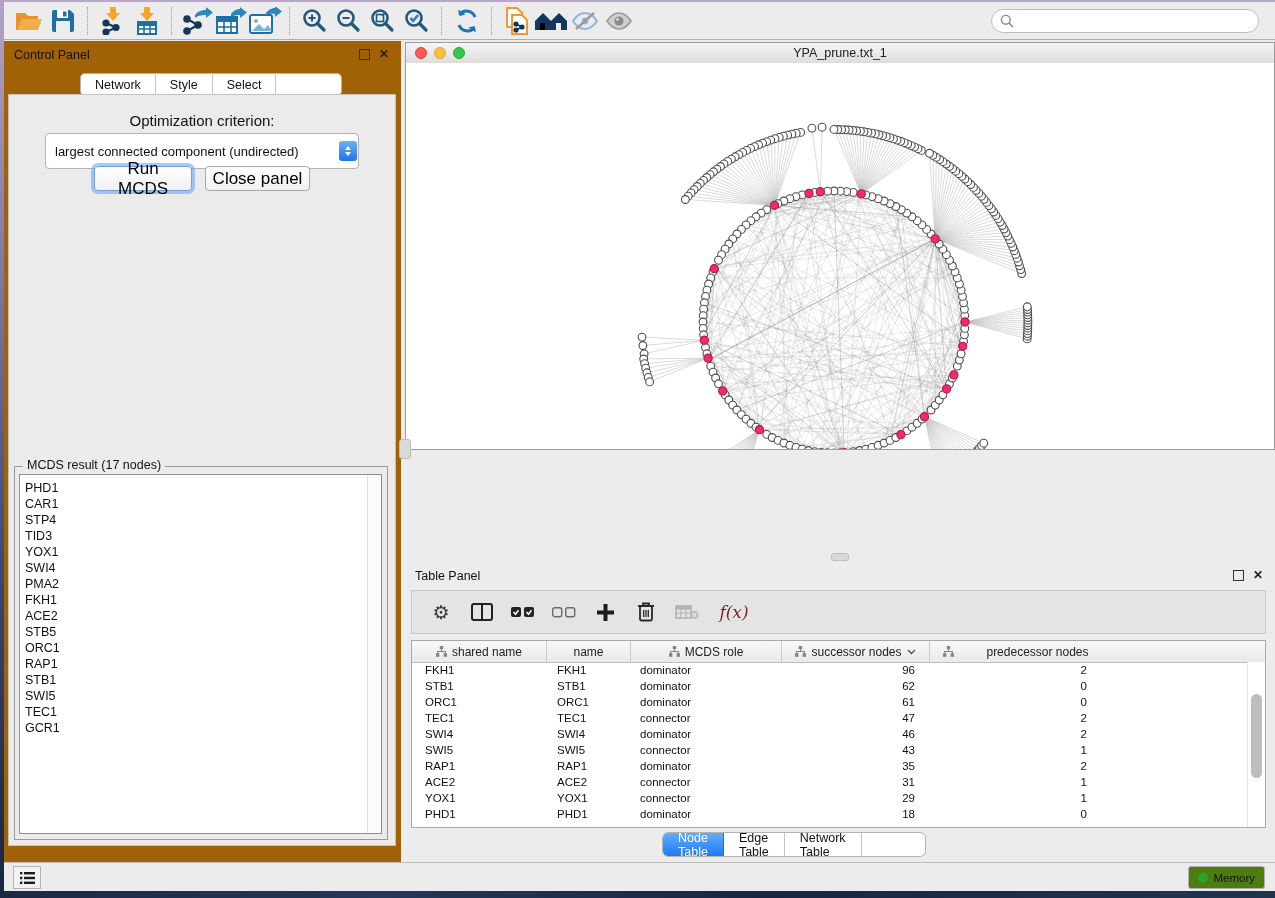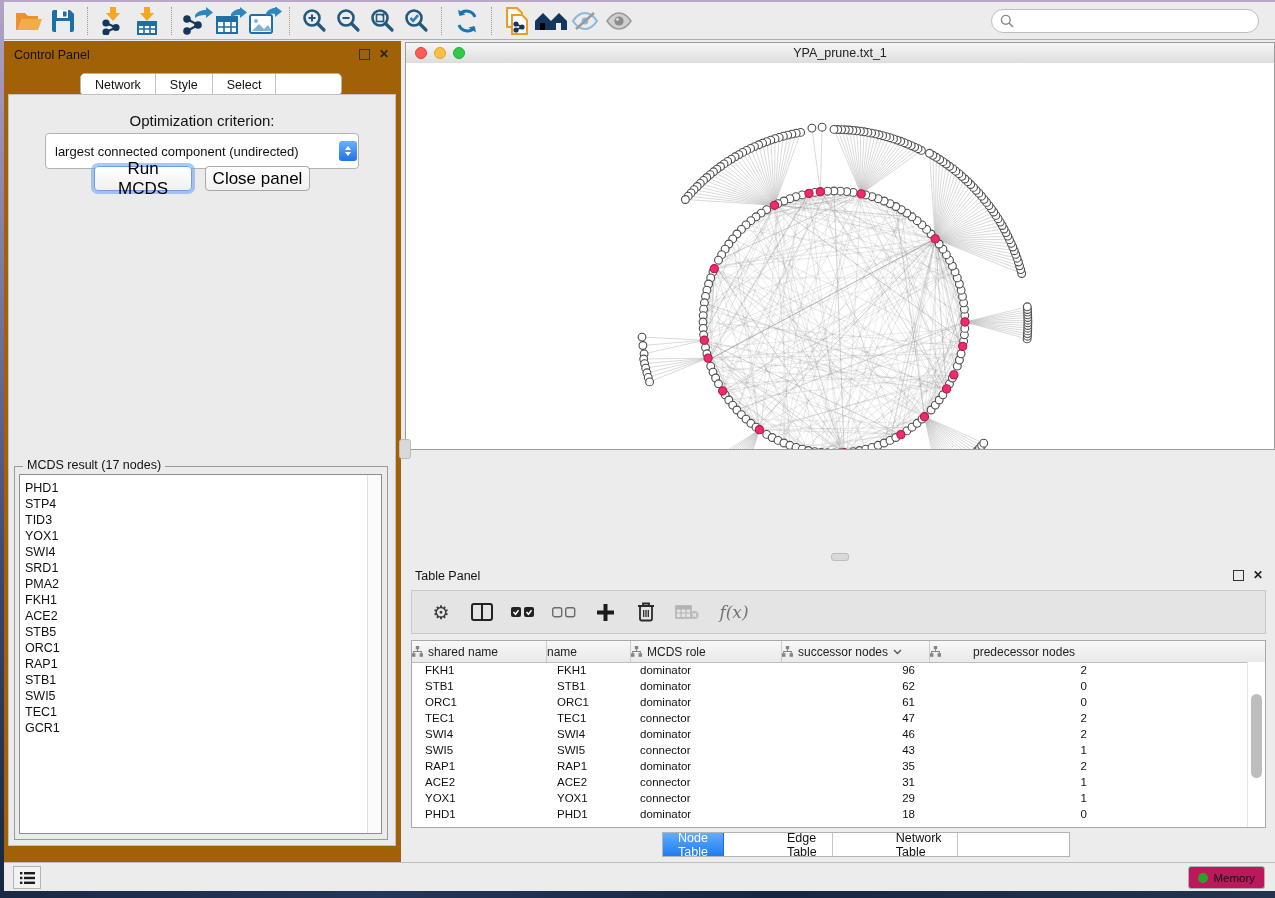--- a/index.html
+++ b/index.html
@@ -65,42 +65,42 @@
   .net-canvas{position:absolute;left:0;right:0;top:20px;bottom:0;background:#fff;overflow:hidden;}
   .hsplit-handle{position:absolute;left:831px;top:553px;width:16px;height:6px;background:#d9d9d9;border:1px solid #bcbcbc;border-radius:3px;}
   .vsplit-handle{position:absolute;left:399px;top:439px;width:10px;height:18px;background:#d9d9d9;border:1px solid #bcbcbc;border-radius:3px;}
 
   
   .tpanel{position:absolute;left:405px;top:562px;right:0;height:300px;background:#ececec;}
   .tp-toolbar{position:absolute;left:6px;right:9px;top:28px;height:44px;background:#e4e4e4;border:1px solid #c9c9c9;
               display:flex;align-items:center;gap:15px;padding-left:16px;box-sizing:border-box;}
   .tp-ico{display:flex;align-items:center;justify-content:center;width:26px;height:26px;}
   .gear-glyph{font-size:19px;color:#3a3a3a;}
-  .fx-glyph{font-family:"DejaVu Serif", serif;font-style:italic;font-size:17px;color:#737373;margin-left:12px;}
+  .fx-glyph{font-family:"DejaVu Serif", serif;font-style:italic;font-size:17px;color:#7f1d1d;margin-left:12px;}
   .tbox{position:absolute;left:6px;right:9px;top:78px;height:188px;background:#fff;border:1px solid #a8a8a8;box-sizing:border-box;}
   .thead{display:flex;height:21px;background:linear-gradient(#f8f8f8,#e9e9e9);border-bottom:1px solid #bdbdbd;}
-  .th{display:flex;align-items:center;gap:5px;font-size:12px;color:#222;
+  .th{display:flex;align-items:center;justify-content:center;gap:5px;font-size:12px;color:#222;
       border-right:1px solid #cccccc;box-sizing:border-box;flex:0 0 auto;}
   .th:last-child{border-right:none;}
   .tbody{position:absolute;left:0;right:17px;top:21px;bottom:0;overflow:hidden;}
   .tr{display:flex;height:16px;align-items:center;}
   .td{font-size:11.5px;color:#111;box-sizing:border-box;flex:0 0 auto;white-space:nowrap;}
   .td.l{text-align:left;}
   .td.r{text-align:right;}
   .tscroll{position:absolute;right:0;top:21px;bottom:0;width:17px;background:#fff;border-left:1px solid #e4e4e4;}
   .tthumb{position:absolute;left:3px;right:3px;top:32px;height:84px;background:#bdbdbd;border-radius:6px;}
   .bottom-tabs{position:absolute;left:257px;top:270px;}
   .tp-tabs .seg{font-size:12.5px;padding:0 15px;height:23px;}
-  .bottom-tabs .seg-group{height:23px;border-radius:0;gap:48px;}
+  .bottom-tabs .seg-group{height:23px;border-radius:6px;}
 
   
   .statusbar{position:absolute;left:4px;right:0;top:862px;height:29px;background:#ececec;border-top:1px solid #bdbdbd;box-sizing:border-box;}
   .list-btn{position:absolute;left:9px;top:3px;width:26px;height:21px;border:1px solid #b4b4b4;background:#f2f2f2;
             display:flex;align-items:center;justify-content:center;}
-  .memory-btn{position:absolute;right:10px;top:3px;height:21px;border:1px solid #b0b0b0;border-radius:3px;background:#be185d;
+  .memory-btn{position:absolute;right:10px;top:3px;height:21px;border:1px solid #b0b0b0;border-radius:3px;background:#4d7c0f;
               display:flex;align-items:center;gap:5px;padding:0 9px;font-size:11.5px;}
   .mem-dot{width:10px;height:10px;border-radius:50%;}
   svg{display:block;}
 </style>
 </head>
 <body>
 
 <div class="wp-top"></div>
 <div class="wp-left"></div>
 <div class="wp-bottom"></div>
@@ -278,25 +278,25 @@
           <span class="tri-dn"></span>
         </span>
     </div>
     <button class="btn focus run-btn">Run MCDS</button>
     <button class="btn closep-btn">Close panel</button>
     <div class="groupbox">
       <span class="legend">MCDS result (17 nodes)</span>
       <div class="mcds-list">
         <div class="mcds-items">
             <div class="mcds-item">PHD1</div>
+            <div class="mcds-item">CAR1</div>
             <div class="mcds-item">STP4</div>
             <div class="mcds-item">TID3</div>
             <div class="mcds-item">YOX1</div>
             <div class="mcds-item">SWI4</div>
-            <div class="mcds-item">SRD1</div>
             <div class="mcds-item">PMA2</div>
             <div class="mcds-item">FKH1</div>
             <div class="mcds-item">ACE2</div>
             <div class="mcds-item">STB5</div>
             <div class="mcds-item">ORC1</div>
             <div class="mcds-item">RAP1</div>
             <div class="mcds-item">STB1</div>
             <div class="mcds-item">SWI5</div>
             <div class="mcds-item">TEC1</div>
             <div class="mcds-item">GCR1</div>

